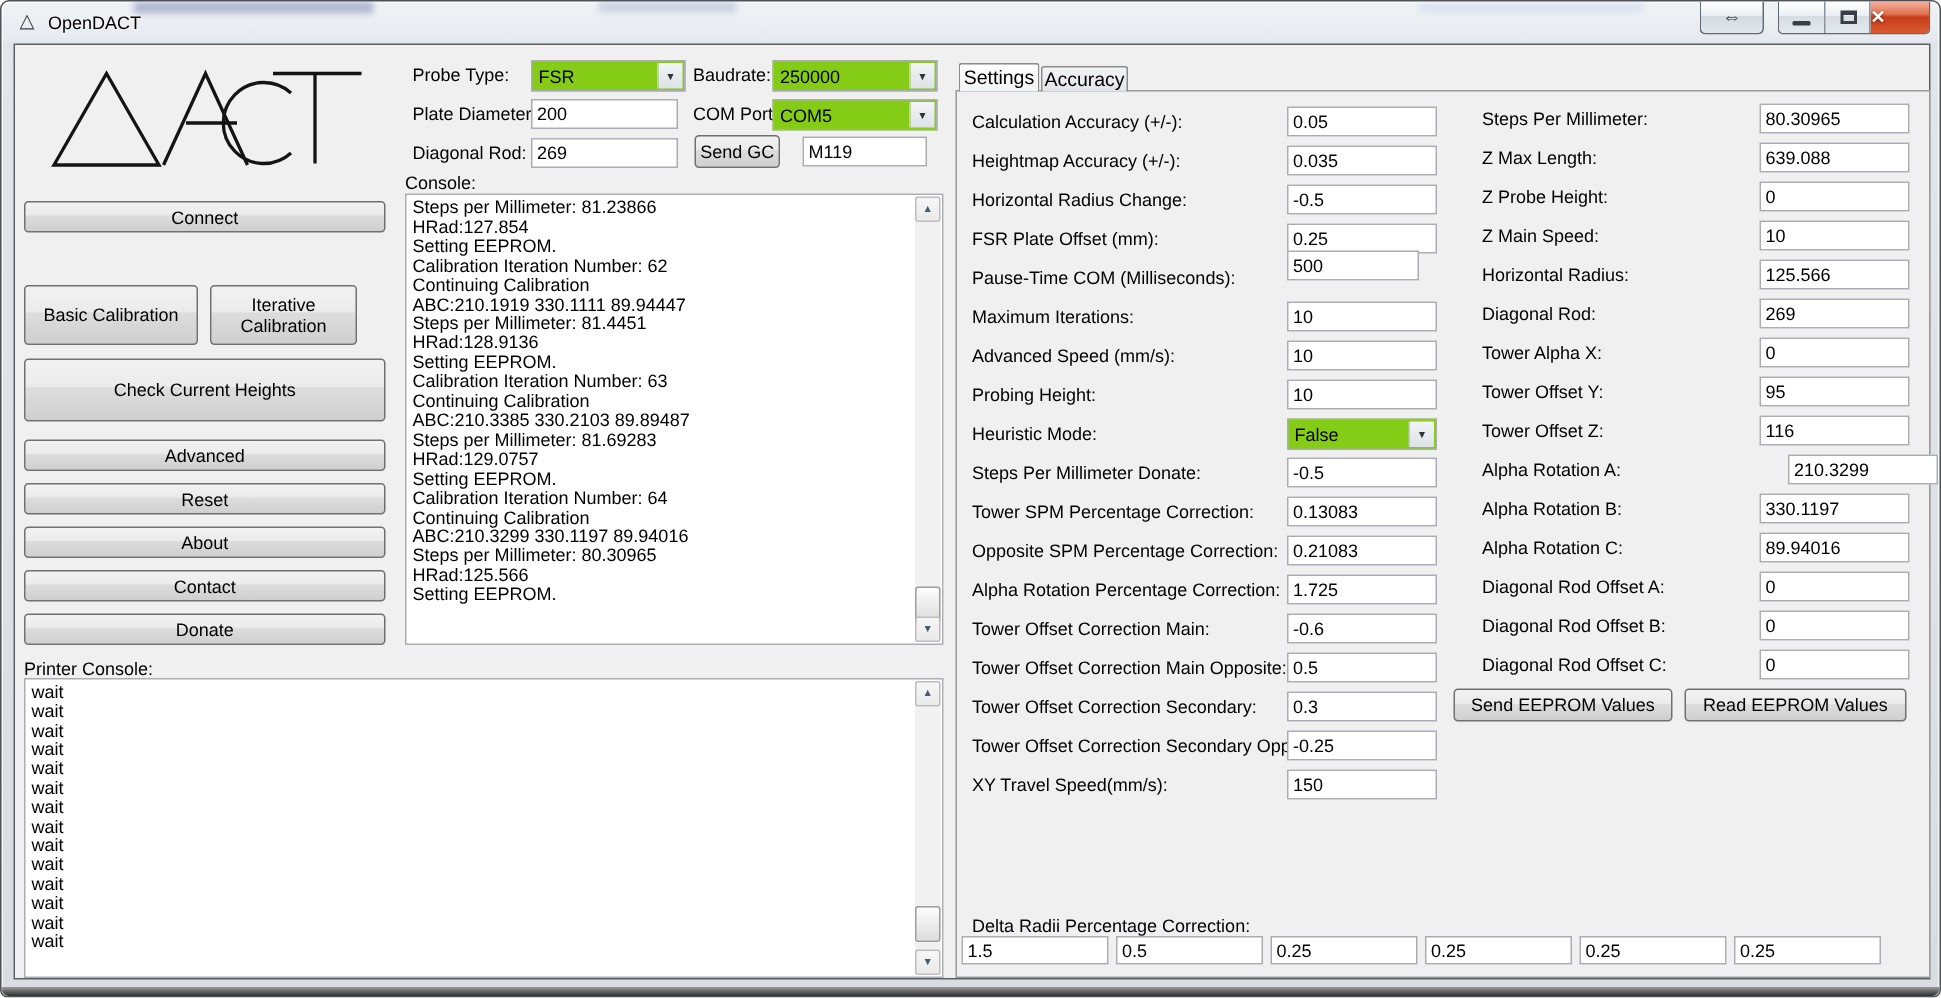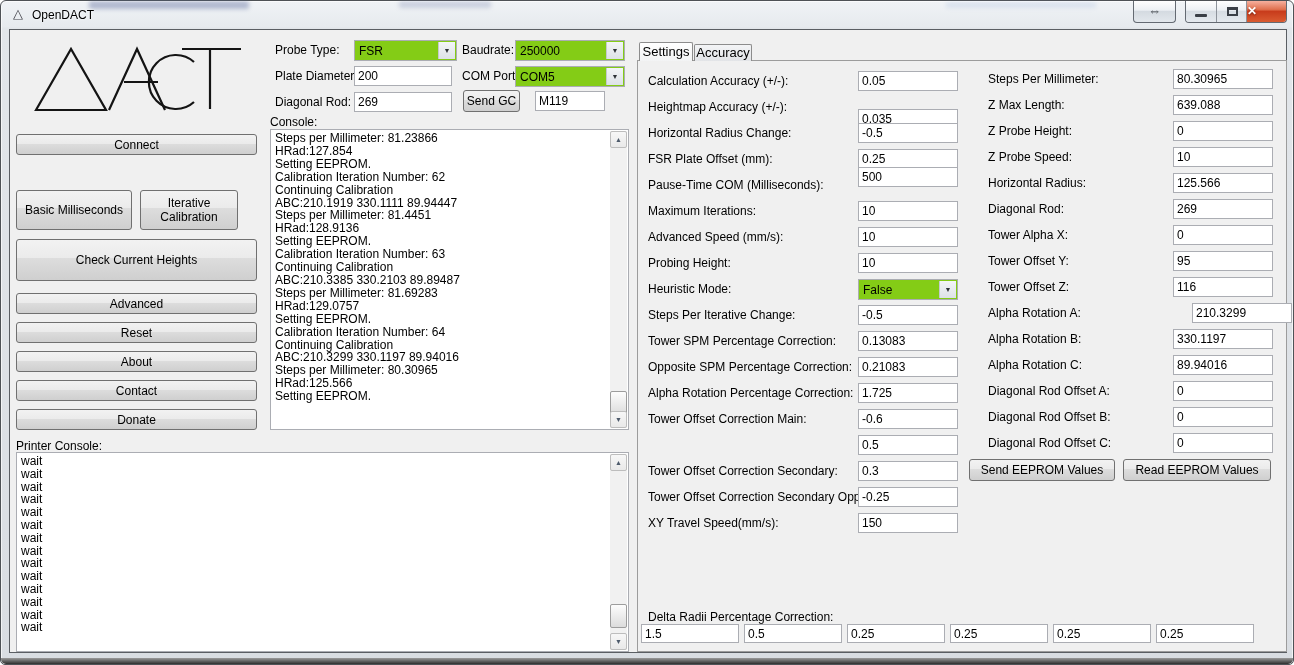--- a/index.html
+++ b/index.html
@@ -102,21 +102,21 @@
         <path d="M2 64 L37 3 L72 64 Z"></path>
         <path d="M75 64 L103 3 L131 64"></path>
         <path d="M90 36 H124"></path>
         <path d="M160 16 A27 27 0 1 0 160 56"></path>
         <path d="M148 3 H207"></path>
         <path d="M176 3 V63"></path>
       </g>
     </svg>
 
     <div class="w7btn" style="left:6px;top:104px;width:241px;height:21px">Connect</div>
-    <div class="w7btn" style="left:6px;top:160px;width:116px;height:40px">Basic Milliseconds</div>
+    <div class="w7btn" style="left:6px;top:160px;width:116px;height:40px">Basic Calibration</div>
     <div class="w7btn" style="left:130px;top:160px;width:98px;height:40px">Iterative Calibration</div>
     <div class="w7btn" style="left:6px;top:209px;width:241px;height:42px">Check Current Heights</div>
     <div class="w7btn" style="left:6px;top:263px;width:241px;height:21px">Advanced</div>
     <div class="w7btn" style="left:6px;top:292px;width:241px;height:21px">Reset</div>
     <div class="w7btn" style="left:6px;top:321px;width:241px;height:21px">About</div>
     <div class="w7btn" style="left:6px;top:350px;width:241px;height:21px">Contact</div>
     <div class="w7btn" style="left:6px;top:379px;width:241px;height:21px">Donate</div>
 
     <span class="lbl" style="left:265px;top:10px">Probe Type:</span>
     <div class="combo" style="left:344px;top:10px;width:103px">
@@ -133,21 +133,21 @@
     <input class="tb" style="left: 344px; top: 36px; width: 98px;" value="200">
     <span class="lbl" style="left:452px;top:36px">COM Port:</span>
     <div class="combo" style="left:505px;top:36px;width:110px">
       <span class="cval">COM5</span>
       <span class="carea"><span class="carrow">▼</span></span>
     </div>
 
     <span class="lbl" style="left:265px;top:62px">Diagonal Rod:</span>
     <input class="tb" style="left: 344px; top: 62px; width: 98px;" value="269">
     <div class="w7btn" style="left:453px;top:60px;width:57px;height:22px">Send GC</div>
-    <input class="tb" style="left: 525px; top: 61px; width: 70px;" value="M119">
+    <input class="tb" style="left: 525px; top: 61px; width: 83px;" value="M119">
 
     <span class="lbl" style="left:260px;top:82px">Console:</span>
     <div class="textpane" style="left:260px;top:99px;width:359px;height:301px">
       <div class="textbody">Steps per Millimeter: 81.23866
 HRad:127.854
 Setting EEPROM.
 Calibration Iteration Number: 62
 Continuing Calibration
 ABC:210.1919 330.1111 89.94447
 Steps per Millimeter: 81.4451
@@ -197,63 +197,64 @@
 
     <div class="tabcontrol">
       <div class="tab tab-active">Settings</div>
       <div class="tab tab-idle">Accuracy</div>
 
       <div class="tabpage">
 
         <span class="frow-label" style="left:10px;top:10px">Calculation Accuracy (+/-):</span>
         <input class="tb" style="left: 220px; top: 10px; width: 100px;" value="0.05">
         <span class="frow-label" style="left:10px;top:36px">Heightmap Accuracy (+/-):</span>
-        <input class="tb" style="left: 220px; top: 36px; width: 100px; margin-top: 12px;" value="0.035">
+        <input class="tb" style="left: 220px; top: 36px; width: 100px;" value="0.035">
         <span class="frow-label" style="left:10px;top:62px">Horizontal Radius Change:</span>
         <input class="tb" style="left: 220px; top: 62px; width: 100px;" value="-0.5">
         <span class="frow-label" style="left:10px;top:88px">FSR Plate Offset (mm):</span>
         <input class="tb" style="left: 220px; top: 88px; width: 100px;" value="0.25">
         <span class="frow-label" style="left:10px;top:114px">Pause-Time COM (Milliseconds):</span>
-        <input class="tb" style="left: 220px; top: 106px; width: 100px;" value="500">
+        <input class="tb" style="left: 220px; top: 106px; width: 88px;" value="500">
         <span class="frow-label" style="left:10px;top:140px">Maximum Iterations:</span>
         <input class="tb" style="left: 220px; top: 140px; width: 100px;" value="10">
         <span class="frow-label" style="left:10px;top:166px">Advanced Speed (mm/s):</span>
         <input class="tb" style="left: 220px; top: 166px; width: 100px;" value="10">
         <span class="frow-label" style="left:10px;top:192px">Probing Height:</span>
         <input class="tb" style="left: 220px; top: 192px; width: 100px;" value="10">
         <span class="frow-label" style="left:10px;top:218px">Heuristic Mode:</span>
         <div class="combo" style="left:220px;top:218px;width:100px">
           <span class="cval">False</span>
           <span class="carea"><span class="carrow">▼</span></span>
         </div>
-        <span class="frow-label" style="left:10px;top:244px">Steps Per Iterative Change:</span>
+        <span class="frow-label" style="left:10px;top:244px">Steps Per Millimeter Donate:</span>
         <input class="tb" style="left: 220px; top: 244px; width: 100px;" value="-0.5">
         <span class="frow-label" style="left:10px;top:270px">Tower SPM Percentage Correction:</span>
         <input class="tb" style="left: 220px; top: 270px; width: 100px;" value="0.13083">
         <span class="frow-label" style="left:10px;top:296px">Opposite SPM Percentage Correction:</span>
         <input class="tb" style="left: 220px; top: 296px; width: 100px;" value="0.21083">
         <span class="frow-label" style="left:10px;top:322px">Alpha Rotation Percentage Correction:</span>
         <input class="tb" style="left: 220px; top: 322px; width: 100px;" value="1.725">
         <span class="frow-label" style="left:10px;top:348px">Tower Offset Correction Main:</span>
         <input class="tb" style="left: 220px; top: 348px; width: 100px;" value="-0.6">
+        <span class="frow-label" style="left:10px;top:374px">Tower Offset Correction Main Opposite:</span>
         <input class="tb" style="left: 220px; top: 374px; width: 100px;" value="0.5">
         <span class="frow-label" style="left:10px;top:400px">Tower Offset Correction Secondary:</span>
         <input class="tb" style="left: 220px; top: 400px; width: 100px;" value="0.3">
         <span class="frow-label" style="left:10px;top:426px">Tower Offset Correction Secondary Opp:</span>
         <input class="tb" style="left: 220px; top: 426px; width: 100px;" value="-0.25">
         <span class="frow-label" style="left:10px;top:452px">XY Travel Speed(mm/s):</span>
         <input class="tb" style="left: 220px; top: 452px; width: 100px;" value="150">
 
         <span class="frow-label" style="left:350px;top:8px">Steps Per Millimeter:</span>
         <input class="tb" style="left: 535px; top: 8px; width: 100px;" value="80.30965">
         <span class="frow-label" style="left:350px;top:34px">Z Max Length:</span>
         <input class="tb" style="left: 535px; top: 34px; width: 100px;" value="639.088">
         <span class="frow-label" style="left:350px;top:60px">Z Probe Height:</span>
         <input class="tb" style="left: 535px; top: 60px; width: 100px;" value="0">
-        <span class="frow-label" style="left:350px;top:86px">Z Probe Speed:</span>
+        <span class="frow-label" style="left:350px;top:86px">Z Main Speed:</span>
         <input class="tb" style="left: 535px; top: 86px; width: 100px;" value="10">
         <span class="frow-label" style="left:350px;top:112px">Horizontal Radius:</span>
         <input class="tb" style="left: 535px; top: 112px; width: 100px;" value="125.566">
         <span class="frow-label" style="left:350px;top:138px">Diagonal Rod:</span>
         <input class="tb" style="left: 535px; top: 138px; width: 100px;" value="269">
         <span class="frow-label" style="left:350px;top:164px">Tower Alpha X:</span>
         <input class="tb" style="left: 535px; top: 164px; width: 100px;" value="0">
         <span class="frow-label" style="left:350px;top:190px">Tower Offset Y:</span>
         <input class="tb" style="left: 535px; top: 190px; width: 100px;" value="95">
         <span class="frow-label" style="left:350px;top:216px">Tower Offset Z:</span>

